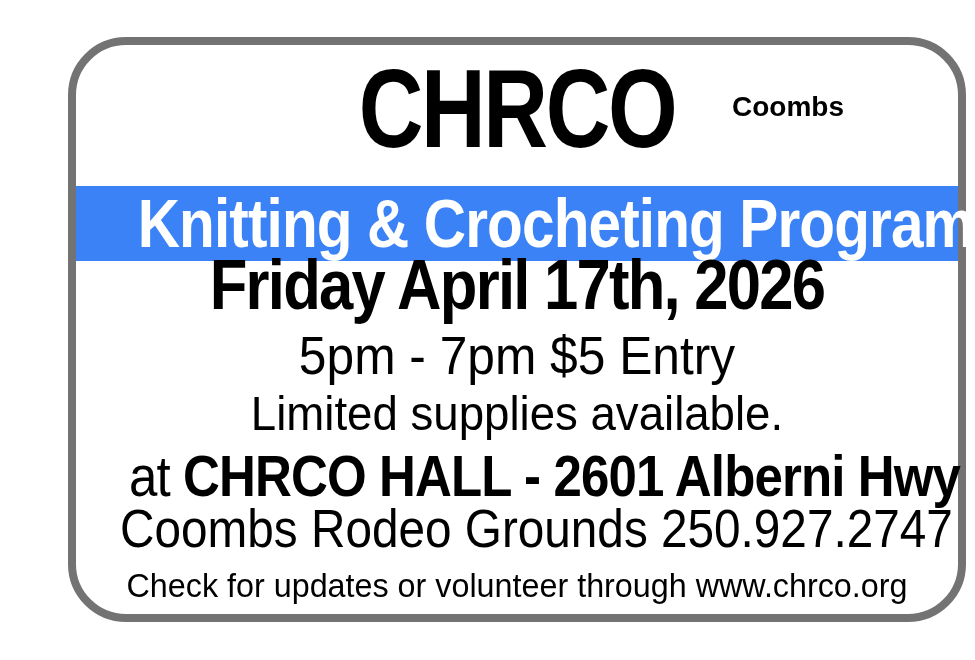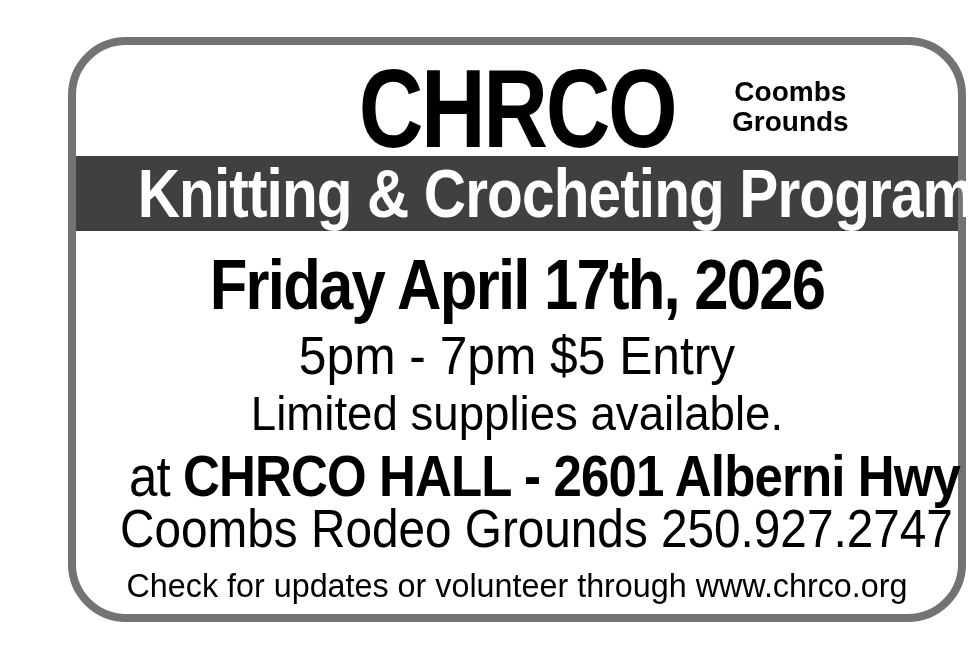--- a/index.html
+++ b/index.html
@@ -55,25 +55,25 @@
     flex-direction: column;
     justify-content: center;
     font-weight: bold;
     font-size: 28px;
     line-height: 30px;
     text-align: center;
   }
   
   .banner {
     position: absolute;
-    top: 111px;
+    top: 141px;
     left: 0;
     width: 100%;
     height: 75px;
-    background: #404040;
+    background: #3b82f6;
   }
   .banner-title {
     width: 100%;
     text-align: center;
     color: #ffffff;
     font-weight: bold;
     font-size: 68px;
     line-height: 75px;
     letter-spacing: -1px;
     transform: scaleX(0.86);
@@ -141,21 +141,20 @@
 </style>
 </head>
 <body>
 
 <div class="flyer-card">
 
   <div class="logo-header">
     <div class="logo-acronym">CHRCO</div>
     <div class="logo-subtitle">
       <span>Coombs</span>
-      <span>Grounds</span>
     </div>
   </div>
 
   <div class="banner">
     <div class="banner-title">Knitting &amp; Crocheting Program</div>
   </div>
 
   <div class="line line-date">Friday April 17th, 2026</div>
 
   <div class="line line-time">5pm - 7pm $5 Entry</div>

